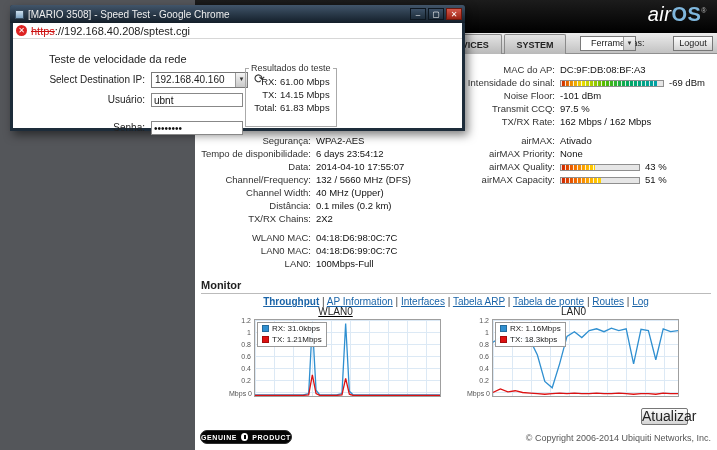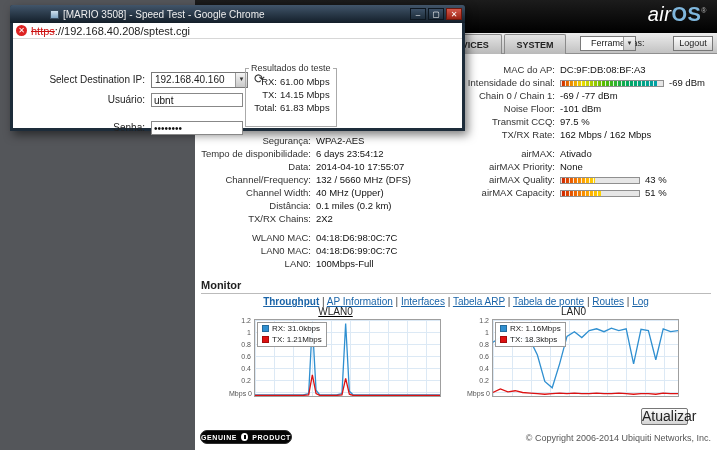--- a/index.html
+++ b/index.html
@@ -60,21 +60,21 @@
 
   
   .genuine { position:absolute; left:5px; top:430px; width:92px; height:14px; border-radius:8px; background:#050505; border:1px solid #2c2c2c; display:flex; align-items:center; justify-content:center; gap:4px; color:#fff; font-size:7px; font-weight:bold; letter-spacing:0.6px; }
   .lock { width:8px; height:8px; border-radius:50%; background:#fff; display:flex; align-items:center; justify-content:center; }
   .lock::after { content:""; width:2px; height:4px; background:#000; }
   .copyright { position:absolute; right:6px; top:433px; font-size:9px; color:#555; }
 
   
   .popup { position:absolute; left:10px; top:5px; width:455px; height:126px; z-index:10; background:#fff;
            border:3px solid #1d2c3a; border-top:none; border-radius:3px 3px 0 0; box-shadow:3px 4px 10px rgba(0,0,0,0.5); }
-  .titlebar { position:absolute; left:-3px; right:-3px; top:0; height:18px; background:linear-gradient(#41556a,#131e29); border-radius:3px 3px 0 0; display:flex; align-items:center;padding-left:35px; }
+  .titlebar { position:absolute; left:-3px; right:-3px; top:0; height:18px; background:linear-gradient(#41556a,#131e29); border-radius:3px 3px 0 0; display:flex; align-items:center; }
   .favicon { width:9px; height:9px; margin:0 4px 0 5px; background:linear-gradient(#cfe0ee,#7fa5c4); border:1px solid #3a4e61; }
   .title { flex:1; font-size:10px; color:#eee; white-space:nowrap; overflow:hidden; }
   .winbtns { display:flex; gap:2px; margin-right:3px; }
   .wbtn { width:16px; height:12px; font-size:8px; line-height:11px; text-align:center; color:#fff; border:1px solid #0d161f; background:linear-gradient(#3c5066,#1d2c3a); cursor:pointer; }
   .wbtn.close { background:linear-gradient(#d4584a,#9c2315); border-color:#6e170c; }
   .urlbar { position:absolute; left:0; right:0; top:18px; height:16px; background:#fff; border-bottom:1px solid #d7d7d7; display:flex; align-items:center; }
   .sslerr { width:11px; height:11px; border-radius:50%; background:#d22; color:#fff; font-size:8px; line-height:11px; text-align:center; margin:0 4px 0 3px; }
   .url { font-size:11px; color:#222; white-space:nowrap; }
   .url .scheme { color:#c11; text-decoration:line-through; }
   .popcontent { position:absolute; left:0; right:0; top:34px; bottom:0; background:#fff; }
@@ -108,21 +108,20 @@
       <div class="toolsel">
         <span>Ferramentas:</span>
         <span class="arr">▼</span>
       </div>
       <div class="logoutbtn">Logout</div>
     </div>
 
     <div class="statusR">
       <div class="srow"><span class="lab">MAC do AP:</span><span class="val">DC:9F:DB:08:BF:A3</span></div>
       <div class="srow"><span class="lab">Intensidade do sinal:</span><span class="barwrap"><span class="barfill fill-signal" style="width: 94%;"></span></span><span class="val">-69 dBm</span></div>
-      <div class="srow"><span class="lab">Chain 0 / Chain 1:</span><span class="val">-69 / -77 dBm</span></div>
       <div class="srow"><span class="lab">Noise Floor:</span><span class="val">-101 dBm</span></div>
       <div class="srow"><span class="lab">Transmit CCQ:</span><span class="val">97.5 %</span></div>
       <div class="srow"><span class="lab">TX/RX Rate:</span><span class="val">162 Mbps / 162 Mbps</span></div>
       <div class="gap"></div>
       <div class="srow"><span class="lab">airMAX:</span><span class="val">Ativado</span></div>
       <div class="srow"><span class="lab">airMAX Priority:</span><span class="val">None</span></div>
       <div class="srow"><span class="lab">airMAX Quality:</span><span class="barwrap short"><span class="barfill fill-amax" style="width: 43%;"></span></span><span class="val">43 %</span></div>
       <div class="srow"><span class="lab">airMAX Capacity:</span><span class="barwrap short"><span class="barfill fill-amax" style="width: 51%;"></span></span><span class="val">51 %</span></div>
     </div>
 
@@ -211,20 +210,21 @@
         <span class="wbtn">–</span>
         <span class="wbtn">▢</span>
         <span class="wbtn close">✕</span>
       </span>
     </div>
     <div class="urlbar">
       <span class="sslerr">✕</span>
       <span class="url"><span class="scheme">https</span><span>://192.168.40.208/sptest.cgi</span></span>
     </div>
     <div class="popcontent">
+      <div class="pheading">Teste de velocidade da rede</div>
       <div class="frow r1">
         <span class="flabel">Select Destination IP:</span>
         <span class="fselect">
           <span>192.168.40.160</span>
           <span class="arr">▼</span>
         </span>
         <span class="refresh">⟳</span>
       </div>
       <div class="frow r2">
         <span class="flabel">Usuário:</span>

